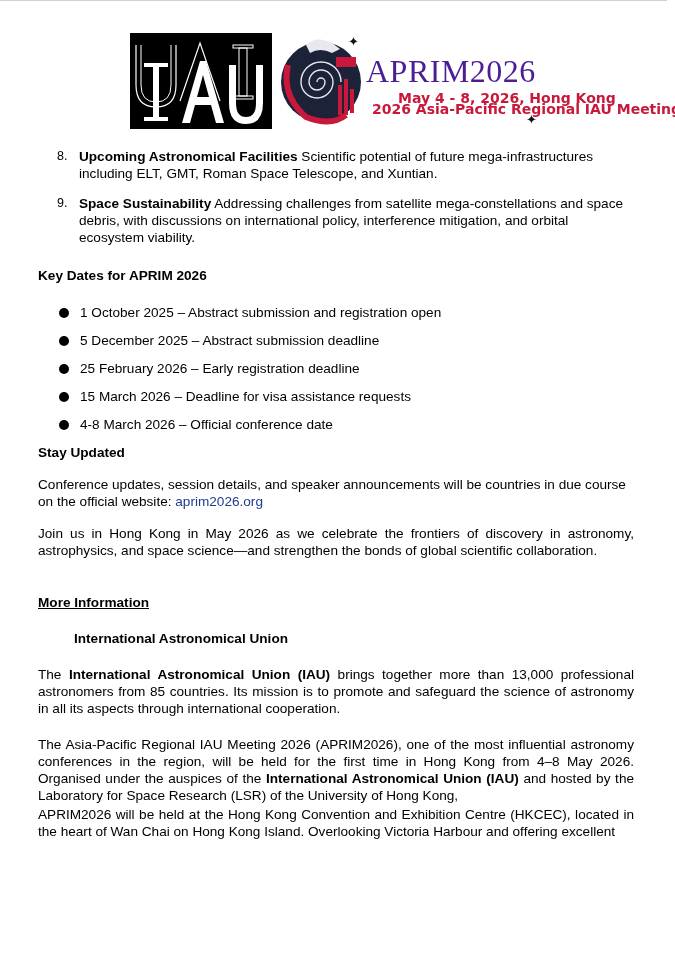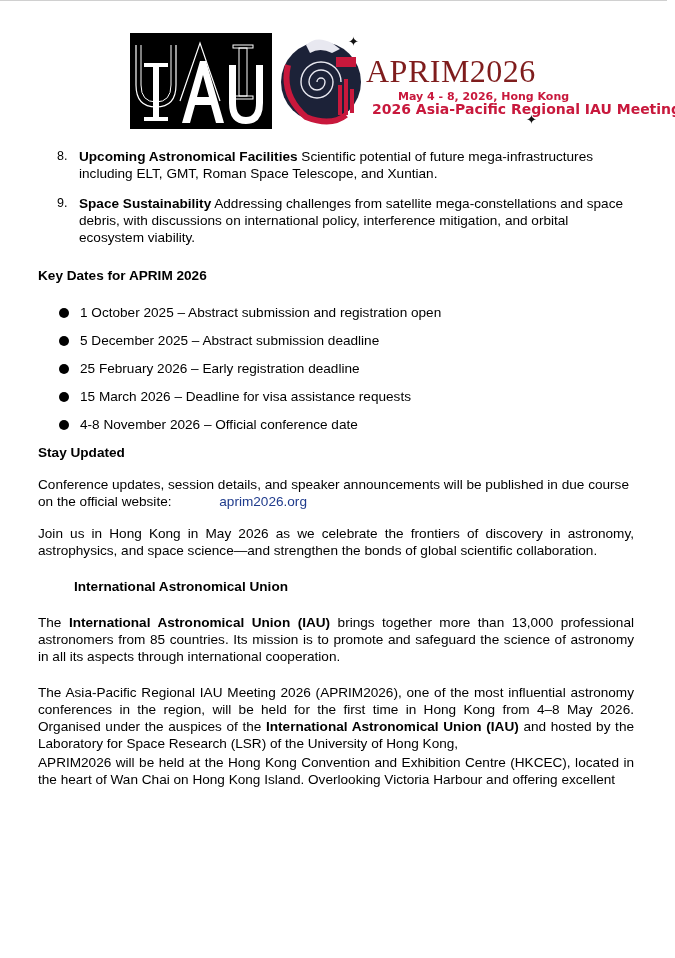--- a/index.html
+++ b/index.html
@@ -9,43 +9,43 @@
   }
   .topline { position: absolute; left: 0; top: 0; width: 667px; height: 1px; background: #d0d0d0; }
 
   
   .banner { position: absolute; left: 130px; top: 33px; width: 410px; height: 96px; }
   .iau-box { position: absolute; left: 0; top: 0; width: 142px; height: 96px; background: #000; }
   .iau-box svg { display: block; }
   .aprim-emblem { position: absolute; left: 146px; top: 2px; width: 90px; height: 90px; }
   .aprim-word {
     position: absolute; left: 236px; top: 20px;
-    font-family: "Liberation Serif", serif; font-size: 32px; color: #7f1d1d; letter-spacing: 0.5px;
+    font-family: "Liberation Serif", serif; font-size: 32px; color: #4c1d95; letter-spacing: 0.5px;
   }
   .aprim-sub1, .aprim-sub2 {
     position: absolute; font-family: "DejaVu Sans", sans-serif; font-weight: bold; color: #c8183c;
     white-space: nowrap;
   }
-  .aprim-sub1 { left: 268px; top: 57px; font-size: 11px; }
+  .aprim-sub1 { left: 268px; top: 57px; font-size: 14px; }
   .aprim-sub2 { left: 242px; top: 68px; font-size: 14px; }
   .sparkle { position: absolute; color: #111; font-size: 13px; line-height: 1; }
 
   
   .content { position: absolute; left: 38px; top: 148px; width: 596px; font-size: 13.6px; line-height: 17px; }
   .num-item { position: relative; padding-left: 41px; margin-bottom: 13px; }
   .num-item .num { position: absolute; left: 19px; top: 0; font-size: 12.5px; }
   .h { font-weight: bold; margin: 0; }
   .bullets { list-style: none; margin: 20px 0 0 0; padding: 0; }
   .bullets li { position: relative; padding-left: 42px; height: 17px; margin-bottom: 11px; }
   .bullets li .dot {
     position: absolute; left: 21px; top: 4px; width: 10px; height: 10px; border-radius: 50%; background: #000;
   }
   p { margin: 0; }
   .just { text-align: justify; }
-  .link { color: #1f3b8c; margin-left: 44px; }
+  .link { color: #1f3b8c; }
   .u { text-decoration: underline; font-weight: bold; }
 </style>
 </head>
 <body>
 
 <div class="topline"></div>
 
 <div class="banner">
   <div class="iau-box">
     <svg width="142" height="96" viewBox="0 0 142 96">
@@ -99,26 +99,27 @@
     <span class="num">9.</span>
     <b>Space Sustainability</b><span> Addressing challenges from satellite mega-constellations and space debris, with discussions on international policy, interference mitigation, and orbital ecosystem viability.</span>
   </div>
 
   <p class="h">Key Dates for APRIM 2026</p>
   <ul class="bullets">
     <li><span class="dot"></span><span>1 October 2025 – Abstract submission and registration open</span></li>
     <li><span class="dot"></span><span>5 December 2025 – Abstract submission deadline</span></li>
     <li><span class="dot"></span><span>25 February 2026 – Early registration deadline</span></li>
     <li><span class="dot"></span><span>15 March 2026 – Deadline for visa assistance requests</span></li>
-    <li><span class="dot"></span><span>4-8 November 2026 – Official conference date</span></li>
+    <li><span class="dot"></span><span>4-8 March 2026 – Official conference date</span></li>
   </ul>
 
   <p class="h" style="margin-top:4px;">Stay Updated</p>
-  <p style="margin-top:15px;"><span>Conference updates, session details, and speaker announcements will be published in due course on the official website: </span><span class="link">aprim2026.org</span></p>
+  <p style="margin-top:15px;"><span>Conference updates, session details, and speaker announcements will be countries in due course on the official website: </span><span class="link">aprim2026.org</span></p>
   <p class="just" style="margin-top:15px;">Join us in Hong Kong in May 2026 as we celebrate the frontiers of discovery in astronomy, astrophysics, and space science—and strengthen the bonds of global scientific collaboration.</p>
 
+  <p class="u" style="margin-top:35px;">More Information</p>
 
   <p class="h" style="margin-top:19px;margin-left:36px;">International Astronomical Union</p>
   <p class="just" style="margin-top:19px;"><span>The </span><b>International Astronomical Union (IAU)</b><span> brings together more than 13,000 professional astronomers from 85 countries. Its mission is to promote and safeguard the science of astronomy in all its aspects through international cooperation.</span></p>
 
   <p class="just" style="margin-top:19px;"><span>The Asia-Pacific Regional IAU Meeting 2026 (APRIM2026), one of the most influential astronomy conferences in the region, will be held for the first time in Hong Kong from 4–8 May 2026. Organised under the auspices of the </span><b>International Astronomical Union (IAU)</b><span> and hosted by the Laboratory for Space Research (LSR) of the University of Hong Kong,</span></p>
   <p class="just" style="margin-top:2px;">APRIM2026 will be held at the Hong Kong Convention and Exhibition Centre (HKCEC), located in the heart of Wan Chai on Hong Kong Island. Overlooking Victoria Harbour and offering excellent</p>
 </div>
 
 </body></html>

